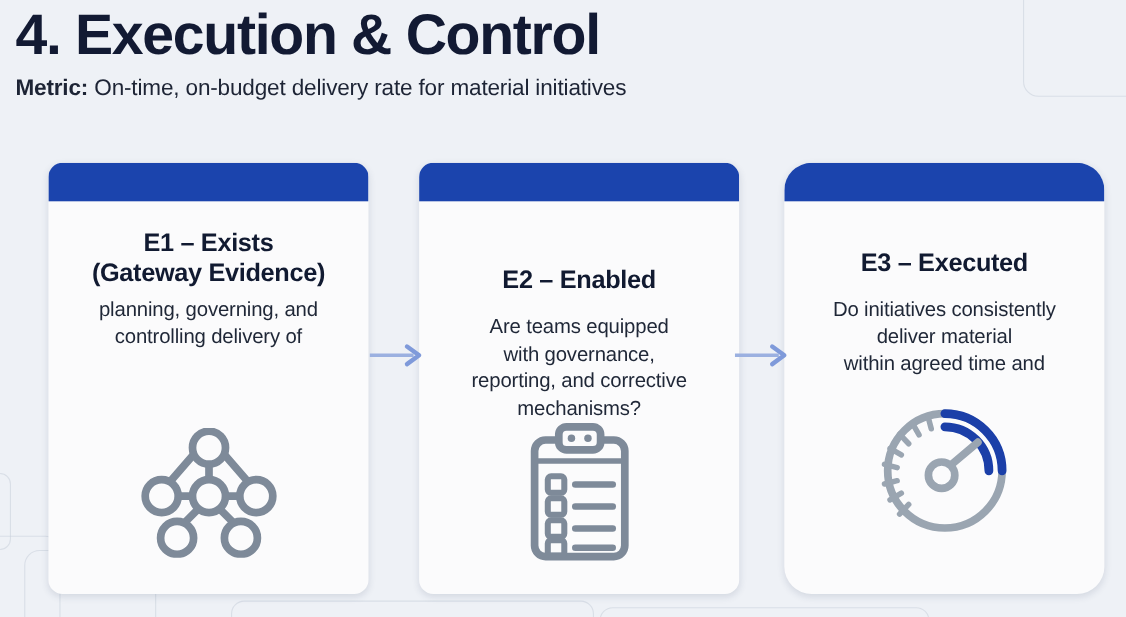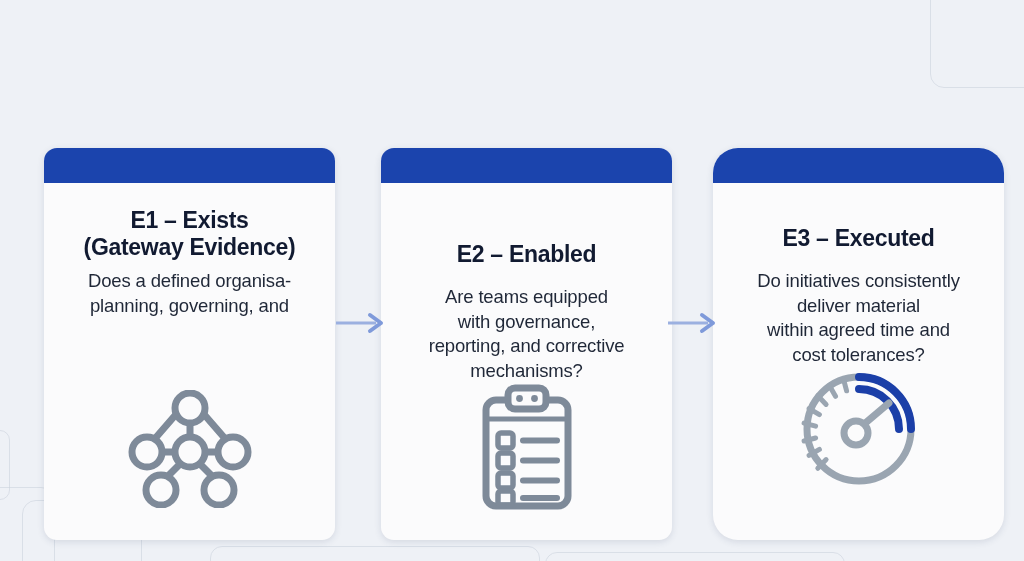--- a/index.html
+++ b/index.html
@@ -133,33 +133,39 @@
 
 <div id="slide">
 
   <div class="bgframe" id="frame-tr"></div>
   <div class="bgframe" id="frame-bl-a"></div>
   <div class="bgframe" id="frame-bl-b"></div>
   <div class="bgframe" id="frame-bl-c"></div>
   <div class="bgframe" id="frame-bot"></div>
   <div class="bgframe" id="frame-bot2"></div>
 
+  <div id="header">
+    <div id="page-title">4. Execution &amp; Control</div>
+    <div id="metric-line">
+      <span id="metric-label">Metric:</span><span> On-time, on-budget delivery rate for material initiatives</span>
+    </div>
+  </div>
 
   <div id="cards">
 
     <div class="card" id="card-1">
       <div class="card-band"></div>
       <div class="card-body">
         <div class="card-title">
           <div>E1 – Exists</div>
           <div>(Gateway Evidence)</div>
         </div>
         <div class="card-desc">
-          <div>Does a defined organisa-</div>
           <div>planning, governing, and</div>
+          <div>controlling delivery of</div>
         </div>
         <div class="card-icon">
           <svg width="124" height="118" viewBox="0 0 124 118" fill="none">
             <g stroke="#7e8a99" stroke-width="7" stroke-linecap="round">
 
               <line x1="62" y1="28" x2="62" y2="52"></line>
 
               <line x1="50" y1="22" x2="24" y2="52"></line>
 
               <line x1="74" y1="22" x2="100" y2="52"></line>
@@ -228,21 +234,20 @@
     <div class="card" id="card-3">
       <div class="card-band"></div>
       <div class="card-body">
         <div class="card-title">
           <div>E3 – Executed</div>
         </div>
         <div class="card-desc">
           <div>Do initiatives consistently</div>
           <div>deliver material</div>
           <div>within agreed time and</div>
-          <div>cost tolerances?</div>
         </div>
         <div class="card-icon">
           <svg width="124" height="118" viewBox="0 0 124 118" fill="none">
 
             <circle cx="62" cy="59" r="52" stroke="#9aa5b1" stroke-width="7"></circle>
 
             <path d="M 62 7 A 52 52 0 0 1 114 59" stroke="#1b3fa8" stroke-width="8" stroke-linecap="round"></path>
 
             <path d="M 62 19 A 40 40 0 0 1 102 59" stroke="#1b3fa8" stroke-width="8" stroke-linecap="round"></path>
 

